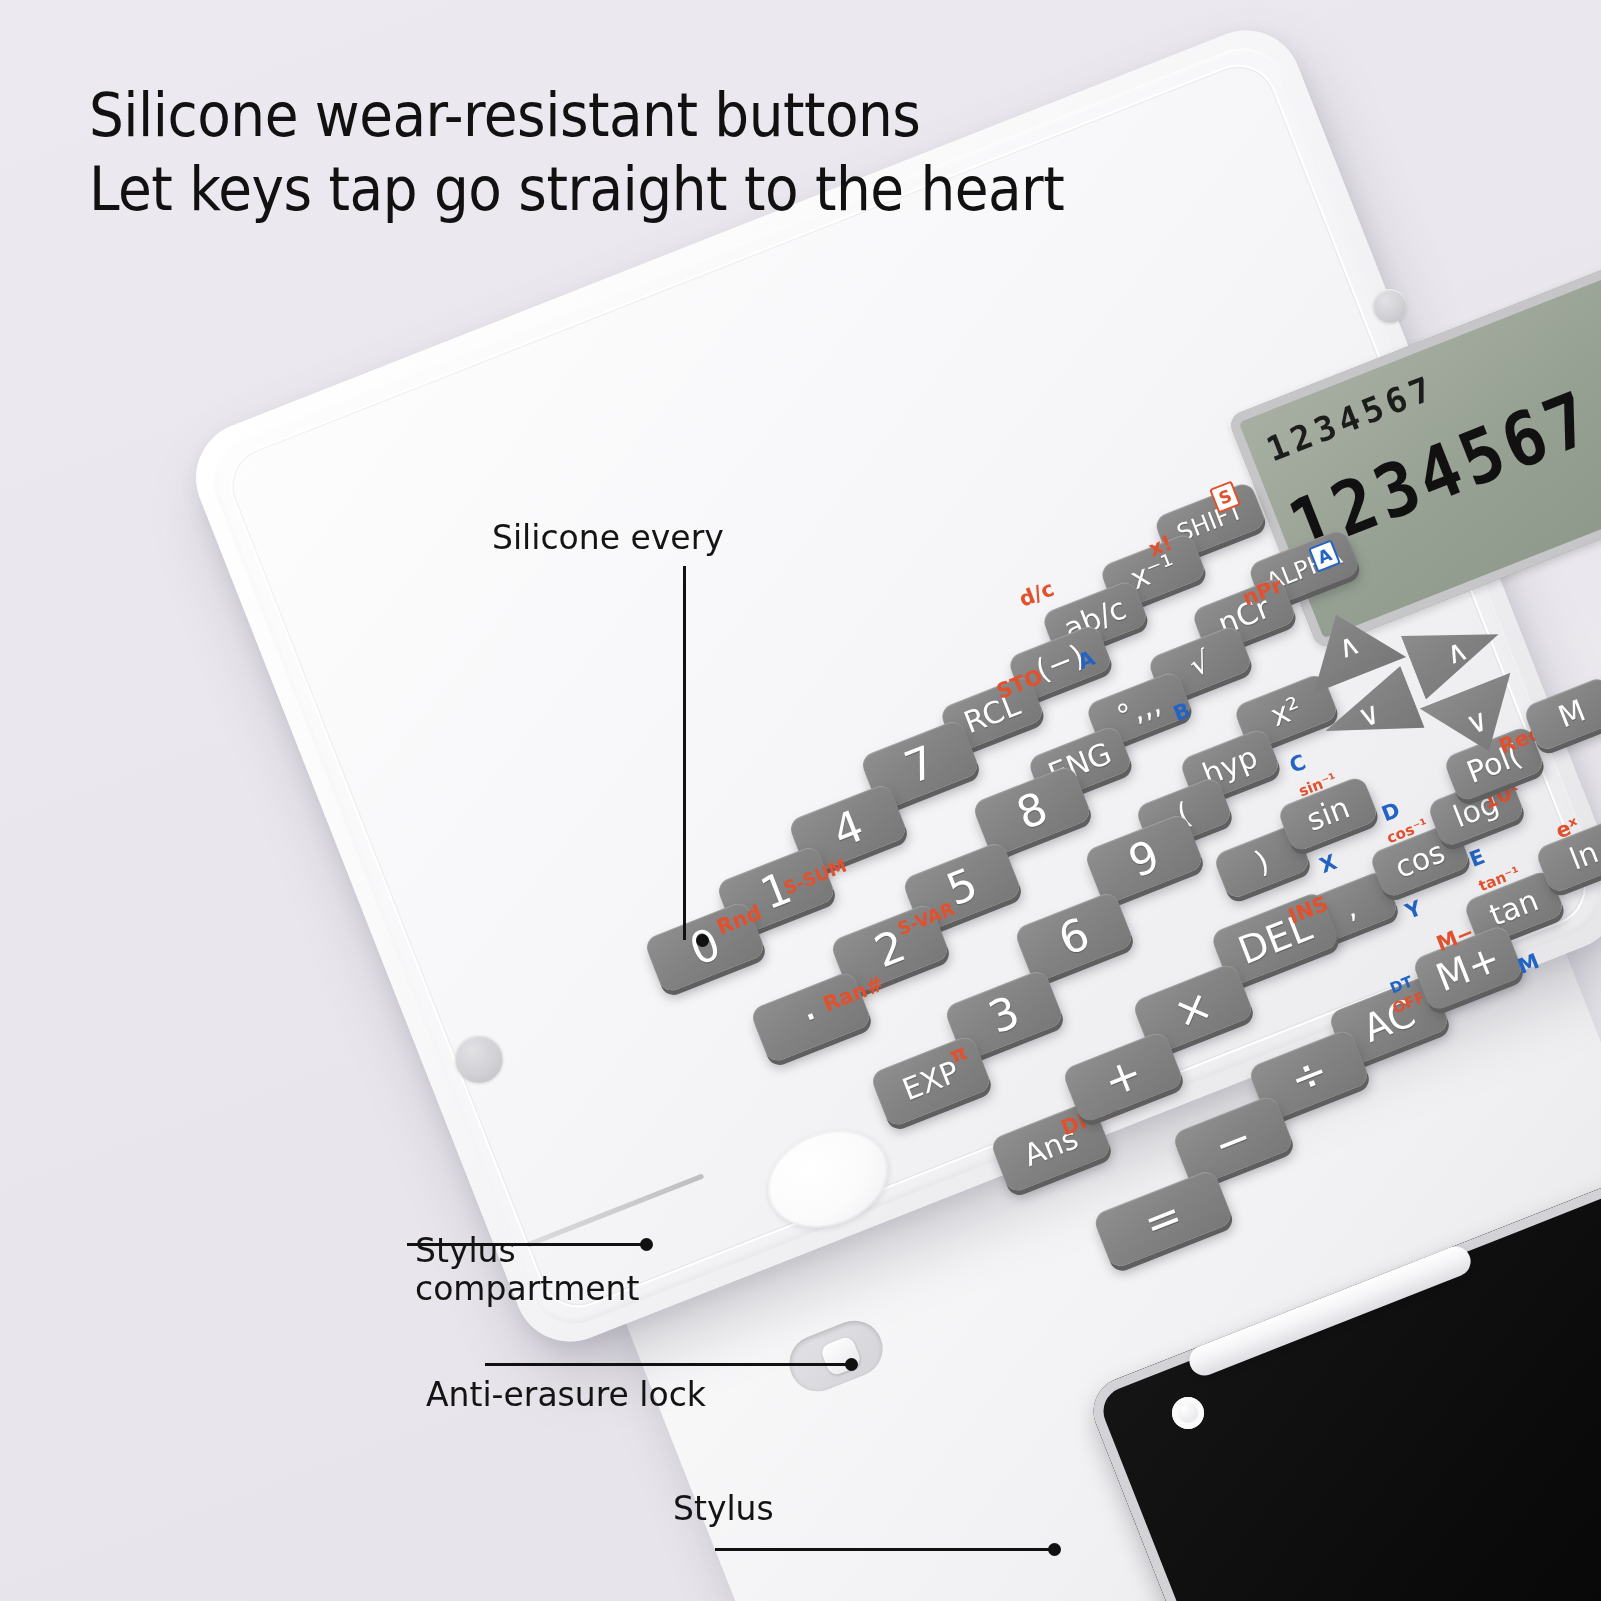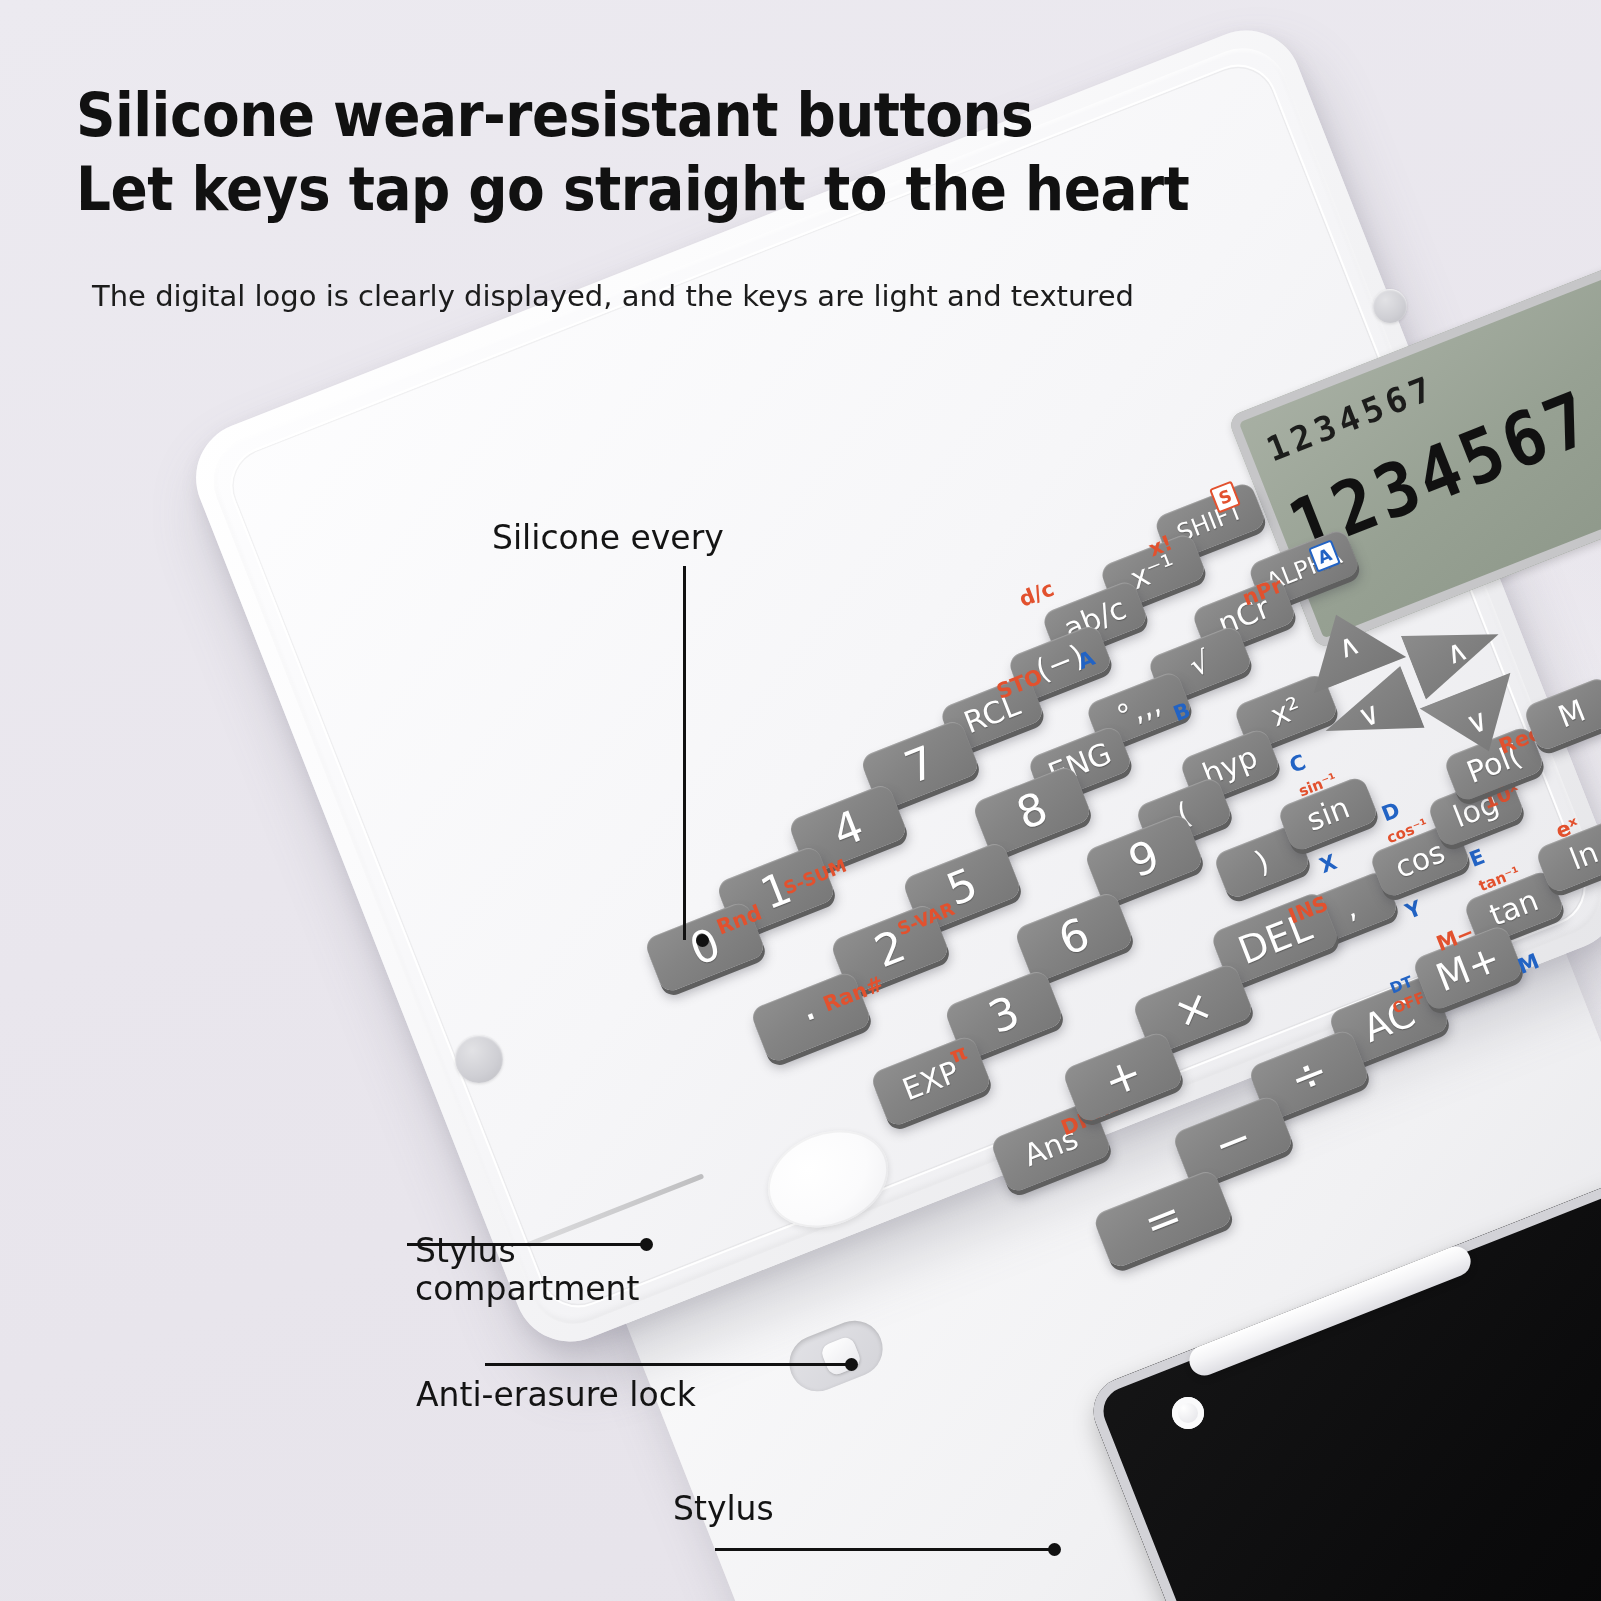--- a/index.html
+++ b/index.html
@@ -12,36 +12,36 @@
   
   .bg-gradient{
     position:absolute;inset:0;
     background:
       radial-gradient(1200px 900px at 78% 62%, #f4f3f6 0%, rgba(244,243,246,0) 62%),
       linear-gradient(160deg,#eceaf0 0%,#e9e6ed 45%,#e6e3ea 100%);
   }
 
   
   .headline{
-    position:absolute;left:76px;top:78px;width:1270px;
-    font-weight:700;color:#111;letter-spacing:-0.5px;
+    position:absolute;left:89px;top:78px;width:1270px;
+    font-weight:400;color:#111;letter-spacing:-0.5px;
     font-stretch:condensed;
   }
   .headline .l1{font-size:61px;line-height:74px;white-space:nowrap;}
   .headline .l2{font-size:61px;line-height:74px;white-space:nowrap;}
   .subhead{
     position:absolute;left:92px;top:276px;width:1200px;
     font-size:29px;line-height:40px;color:#1c1c1c;font-weight:400;
   }
 
   
   .callout{position:absolute;color:#141414;font-weight:400;white-space:pre-line;}
   .callout.c-silicone{left:492px;top:517px;font-size:33px;line-height:41px;}
   .callout.c-battery{left:415px;top:1232px;font-size:33px;line-height:38px;}
-  .callout.c-lock{left:416px;top:1374px;font-size:33px;line-height:41px;}
+  .callout.c-lock{left:426px;top:1374px;font-size:33px;line-height:41px;}
   .callout.c-stylus{left:673px;top:1488px;font-size:33px;line-height:41px;}
 
   .lead{position:absolute;background:#111;}
   .lead.v{width:2.5px;}
   .lead.h{height:2.5px;}
   .dot{position:absolute;width:13px;height:13px;border-radius:50%;background:#111;}
 
   
   .device{position:absolute;left:0;top:0;width:1601px;height:1601px;}
 
@@ -442,21 +442,20 @@
 
   </div>
 </div>
 
 <div class="headline">
   <div class="l1">Silicone wear-resistant buttons</div>
   <div class="l2">Let keys tap go straight to the heart</div>
 </div>
 
 <div class="subhead">
-  <div>The digital logo is clearly displayed, and the keys are light and textured</div>
 </div>
 
 <div class="callout c-silicone">Silicone every</div>
 <div class="lead v" style="left:683px;top:566px;height:374px;"></div>
 <div class="dot" style="left:696px;top:934px;"></div>
 
 <div class="callout c-battery">Stylus
 compartment</div>
 <div class="lead h" style="left:407px;top:1243px;width:240px;"></div>
 <div class="dot" style="left:640px;top:1238px;"></div>

